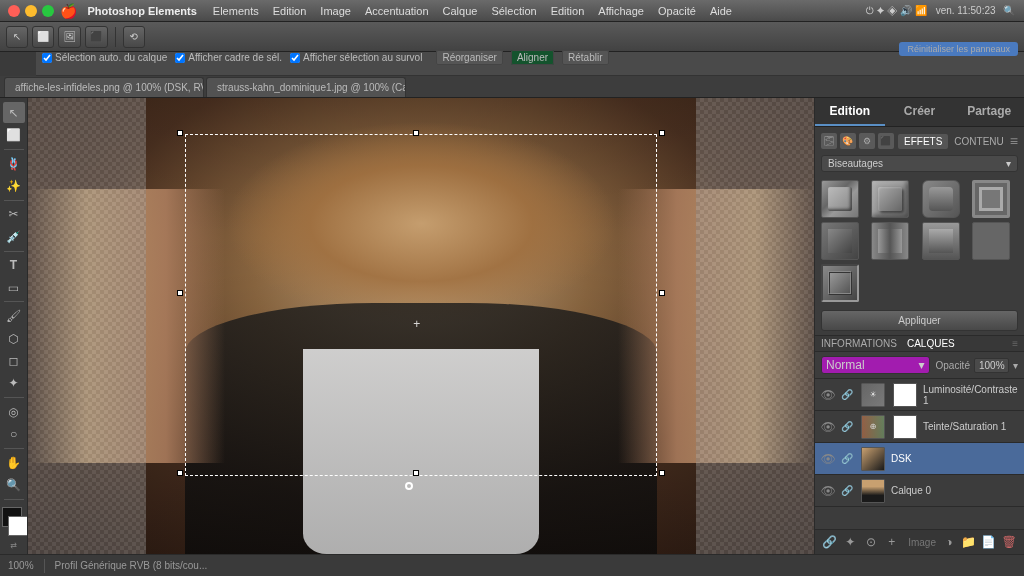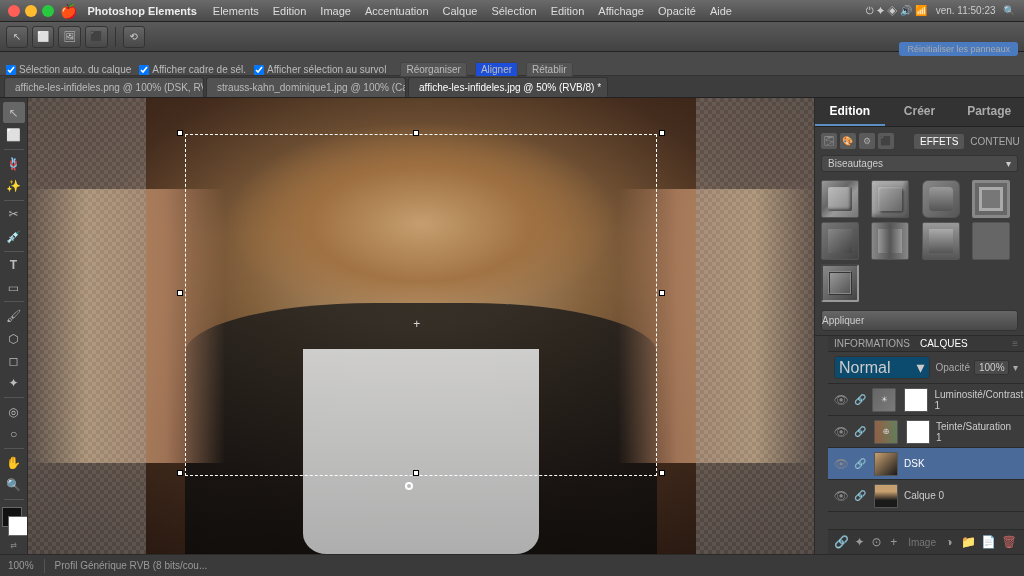--- a/index.html
+++ b/index.html
@@ -69,26 +69,27 @@
       font-size: 10px;
       height: 20px;
       cursor: pointer;
     }
 
     
     #optionsbar {
       height: 24px;
       background: #4a4a4a;
       display: flex;
-      align-items: flex-end;
+      align-items: flex-start;
       padding: 0 6px;
       border-bottom: 1px solid #333;
       gap: 8px;
       font-size: 10px;
       color: #bbb;
+      margin-left: 36px;
     }
     .opt-check { display: flex; align-items: center; gap: 3px; }
     .opt-check input { width: 10px; height: 10px; }
 
     
     #tabsbar {
       height: 22px;
       background: #3d3d3d;
       display: flex;
       align-items: flex-end;
@@ -305,58 +306,57 @@
     .et6 { background: linear-gradient(to right, #888 0%, #555 50%, #888 100%); }
     .et7 { background: linear-gradient(to bottom, #999, #555); }
     .et8 { background: #666; }
     .et9 { background: linear-gradient(135deg, #888, #444); border: 2px inset #999; }
     .apply-btn {
       width: 100%;
       padding: 4px 0;
       background: linear-gradient(to bottom, #666, #484848);
       border: 1px solid #333;
       border-radius: 3px;
-      text-align: left;
+      text-align: center;
       font-size: 10px;
       color: #ccc;
       cursor: pointer;
       margin-top: 4px;
     }
 
     
     .layers-section {
       background: #3c3c3c;
       border-top: 1px solid #2a2a2a;
-      padding-left: 13px;
     }
     .layers-header {
       display: flex;
       background: #383838;
       border-bottom: 1px solid #2a2a2a;
       padding: 2px 6px;
       font-size: 10px;
       color: #aaa;
       gap: 10px;
     }
     .layers-header span.active { color: #fff; }
     .layer-controls {
       display: flex;
       align-items: center;
       padding: 4px 6px;
       gap: 6px;
       border-bottom: 1px solid #2a2a2a;
       font-size: 10px;
     }
     .layer-mode {
-      background: #0c4a6e;
+      background: #a21caf;
       border: 1px solid #333;
       border-radius: 3px;
       padding: 1px 4px;
       color: #ccc;
-      font-size: 16px;
+      font-size: 12px;
       flex: 1;
       display: flex;
       align-items: center;
       justify-content: space-between;
       cursor: pointer;
     }
     .opacity-control {
       display: flex;
       align-items: center;
       gap: 4px;
@@ -536,39 +536,35 @@
     <span>Afficher cadre de sél.</span>
   </div>
   <div class="opt-check">
     <input type="checkbox" checked="" style="">
     <span>Afficher sélection au survol</span>
   </div>
   <div style="margin-left:6px;">
     <span style="background:#555; border:1px solid #444; border-radius:2px; padding:1px 5px; cursor:pointer;">Réorganiser</span>
   </div>
   <div>
-    <span style="background:#1d4ed8; border:1px solid #444; border-radius:2px; padding:1px 5px; cursor:pointer;">Aligner</span>
+    <span style="background:#14532d; border:1px solid #444; border-radius:2px; padding:1px 5px; cursor:pointer;">Aligner</span>
   </div>
   <div>
     <span style="background:#555; border:1px solid #444; border-radius:2px; padding:1px 5px; cursor:pointer;">Rétablir</span>
   </div>
 </div>
 
 <div id="tabsbar">
   <div class="doc-tab">
     <span>affiche-les-infideles.png @ 100% (DSK, RVB/8*)</span>
 
   </div>
   <div class="doc-tab">
     <span>strauss-kahn_dominique1.jpg @ 100% (Calque 0, RVB/8*)</span>
 
-  </div>
-  <div class="doc-tab active">
-    <span>affiche-les-infideles.jpg @ 50% (RVB/8) *</span>
-    <span class="close-x">✕</span>
   </div>
 </div>
 
 <div id="main">
 
   <div id="toolbox">
     <div class="tool-icon active" title="Move">↖</div>
     <div class="tool-icon" title="Marquee">⬜</div>
     <div class="tool-sep"></div>
     <div class="tool-icon">🪢</div>
@@ -651,21 +647,21 @@
 
 
     <div class="panel-section" style="padding:4px 6px; flex:none;">
       <div style="display:flex; align-items:center; margin-bottom:4px;">
         <div class="panel-icon-row">
           <div class="panel-icon" style="background:#5a5a5a;">🌫</div>
           <div class="panel-icon" style="background:#5a5a5a;">🎨</div>
           <div class="panel-icon" style="background:#5a5a5a;">⚙</div>
           <div class="panel-icon" style="background:#5a5a5a;">⬛</div>
         </div>
-        <div class="effects-tab active" style="margin-left:20px;">EFFETS</div>
+        <div class="effects-tab active" style="margin-left:4px;">EFFETS</div>
         <div class="effects-tab">CONTENU</div>
         <div style="margin-left:auto; font-size:14px; cursor:pointer; color:#888;">≡</div>
       </div>
       <div class="effects-dropdown">
         <span>Biseautages</span>
         <span>▾</span>
       </div>
       <div class="effects-grid">
         <div class="effect-thumb et1">
           <div style="width:24px;height:24px;background:linear-gradient(135deg,#bbb,#888);border-radius:2px;box-shadow:inset -2px -2px 3px rgba(0,0,0,0.5);"></div>

